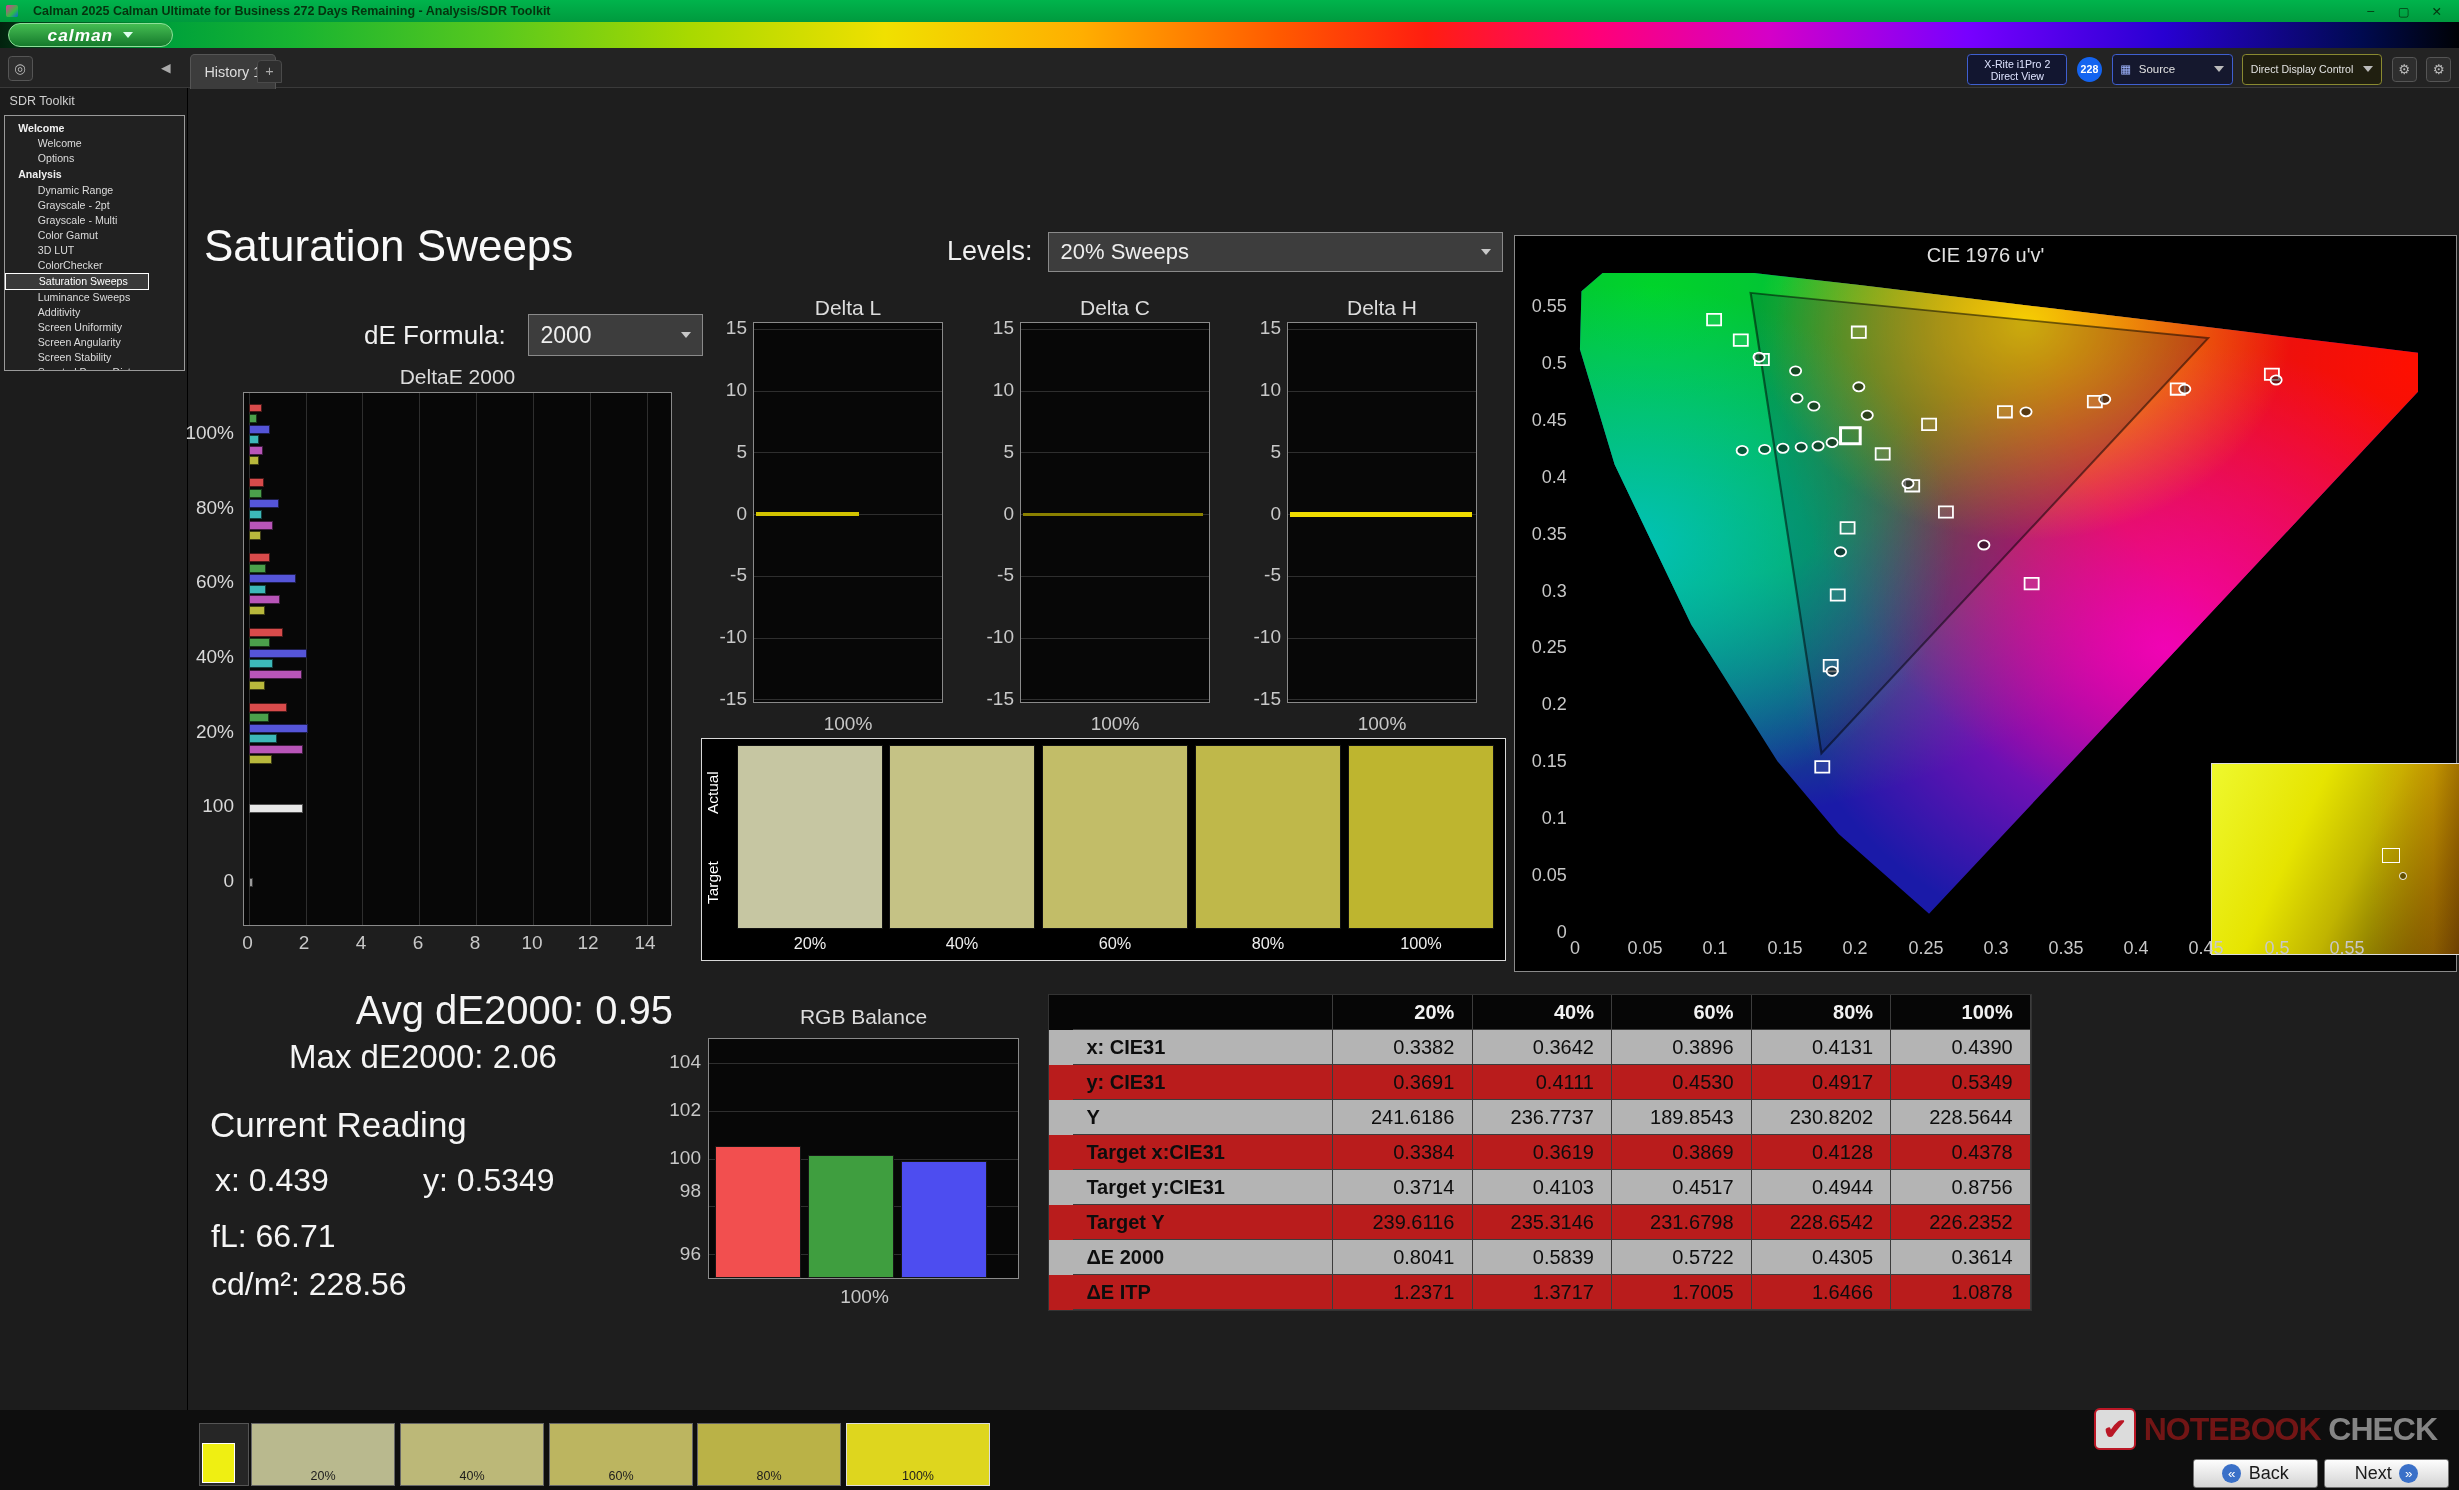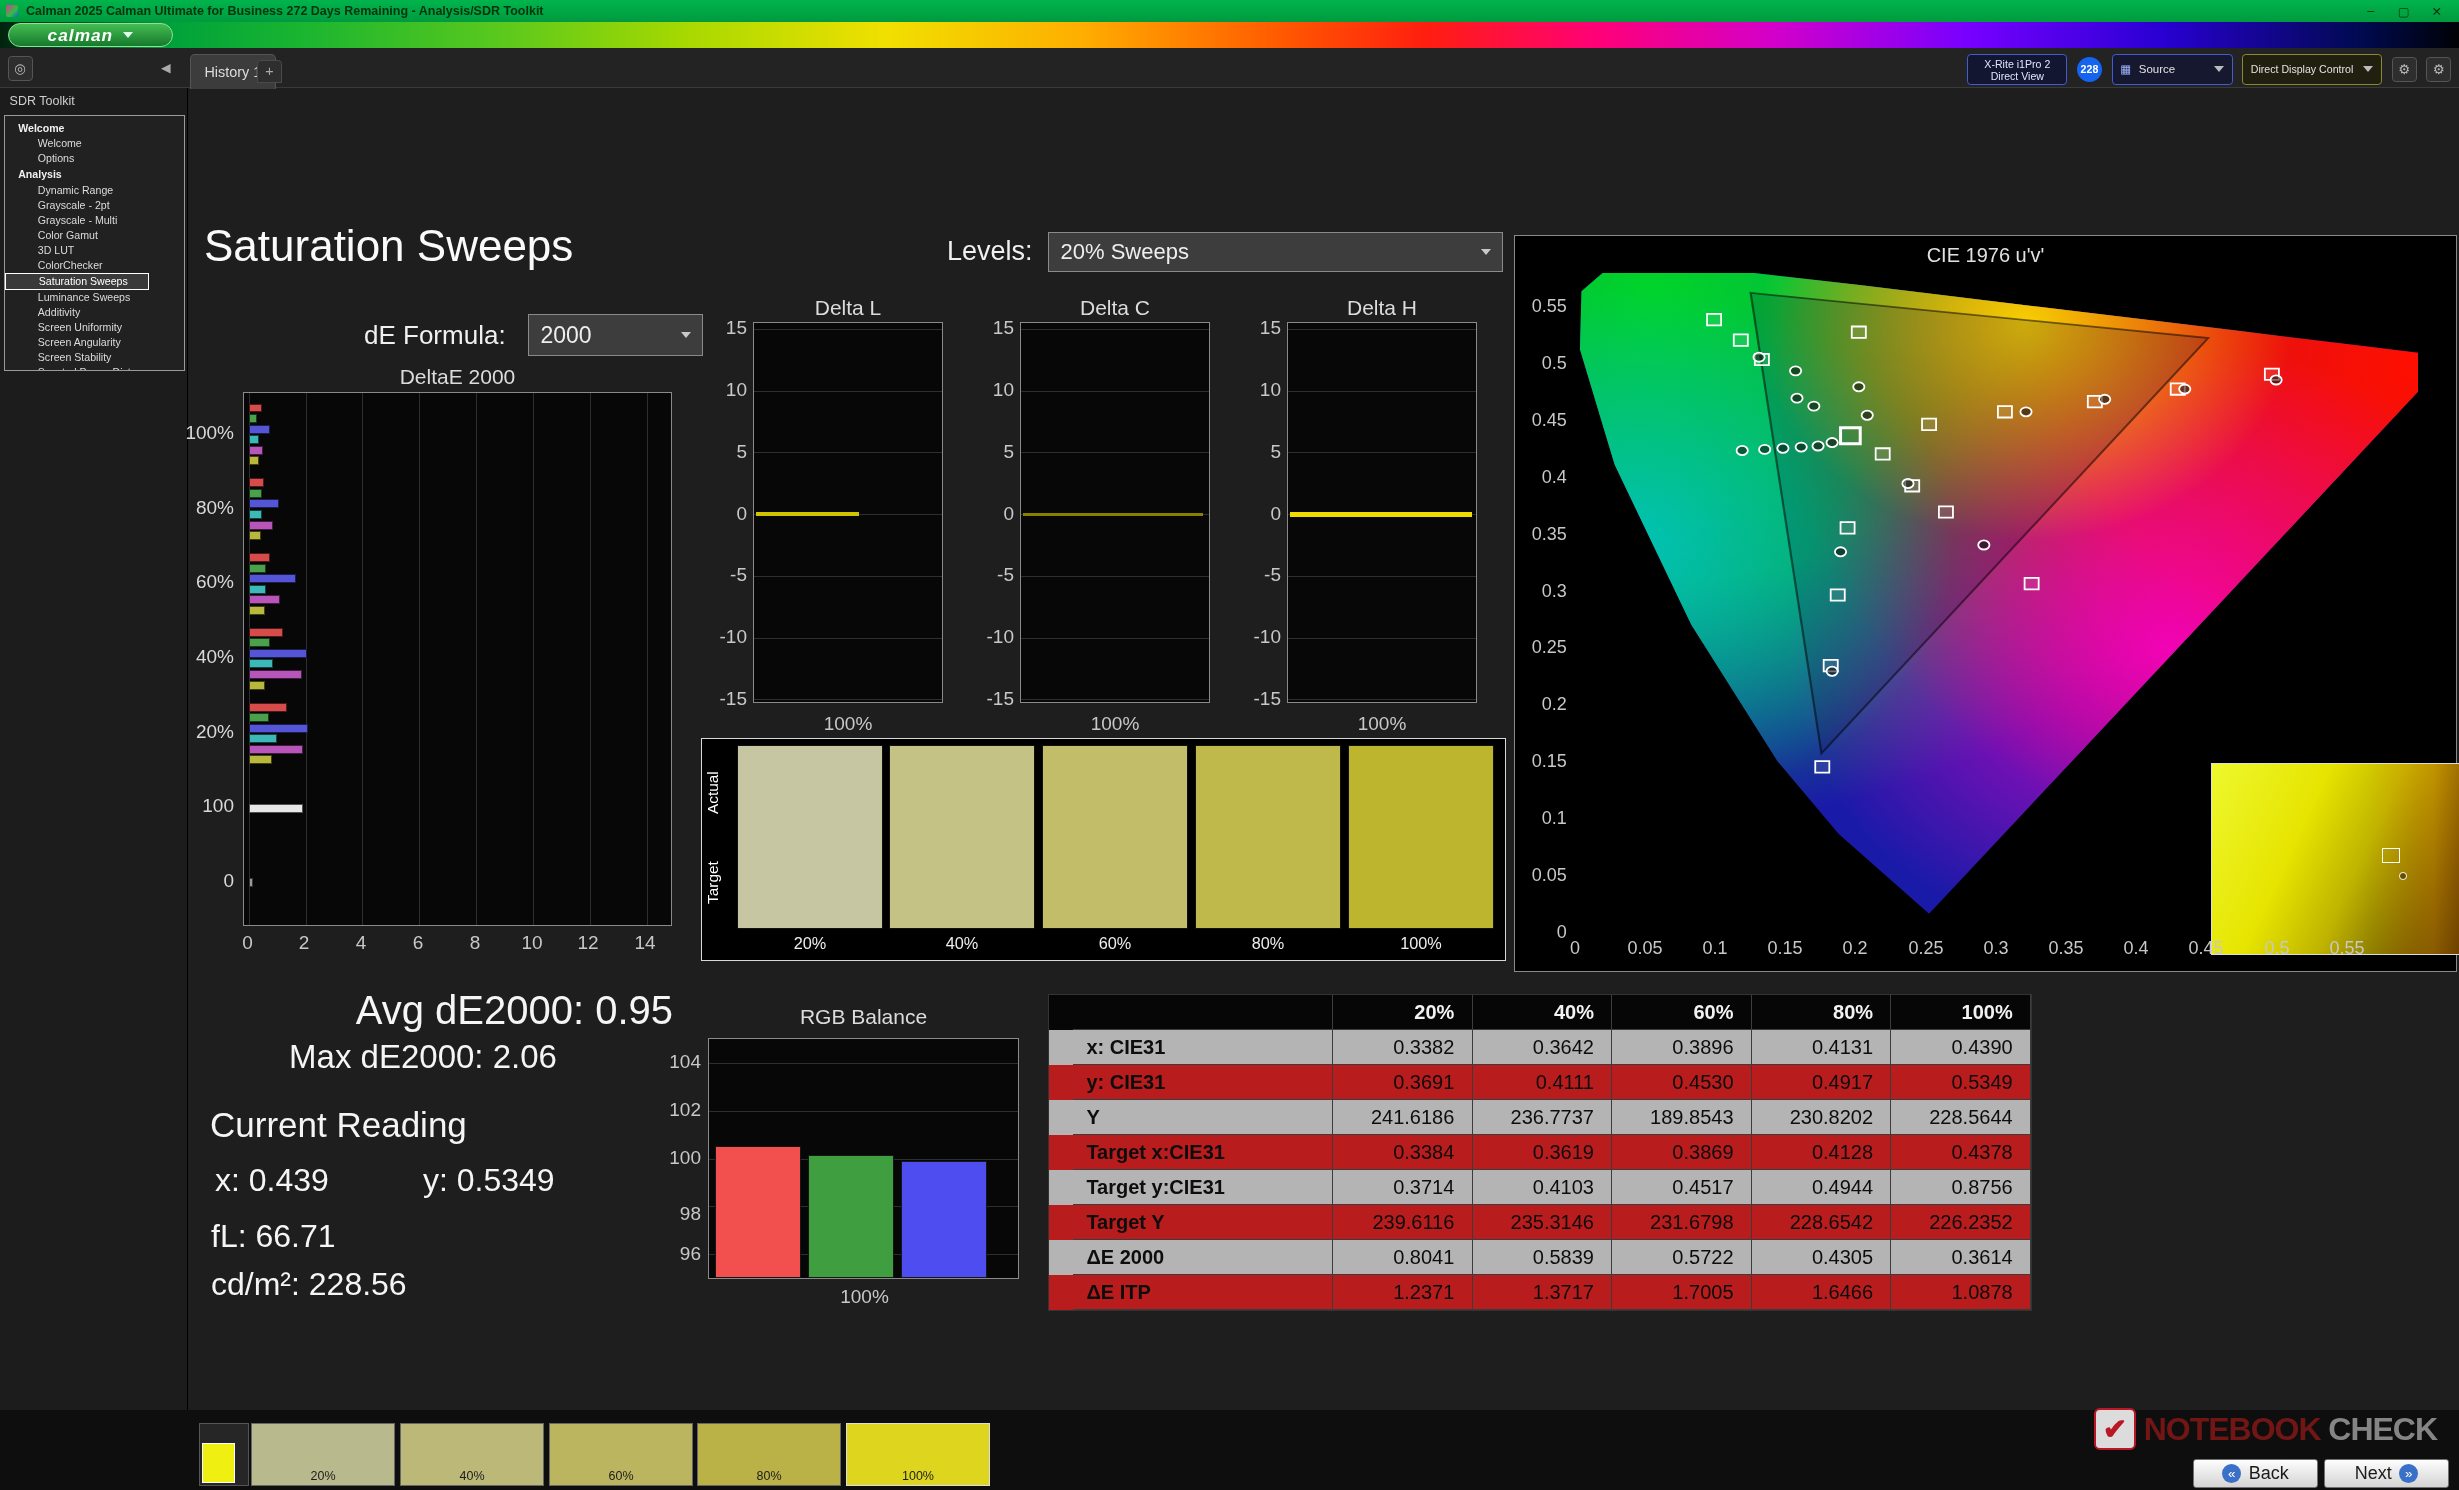--- a/index.html
+++ b/index.html
@@ -3,21 +3,21 @@
 <meta charset="utf-8">
 <style>
   * { box-sizing: border-box; margin: 0; padding: 0; }
   html,body { background:#1e1e1e; }
   body {
     width:2459px; height:1491px; position:relative; overflow:hidden;
     font-family:"Liberation Sans", sans-serif; color:#e8e8e8;
   }
   
   .titlebar { position:absolute; left:0; top:0; width:2459px; height:22px;
-    background:linear-gradient(#00b44c,#009a3e); display:flex; align-items:center; padding:0 5.8px; }
+    background:linear-gradient(#00b44c,#009a3e); display:flex; align-items:center; padding:0 5.8px;gap:7px; }
   .app-icon { width:12.5px; height:12.5px; margin-right:7.7px; border-radius:1.9px;
     background:linear-gradient(135deg,#e82ca0 0%,#30c040 60%,#1060e0 100%); }
   .title-text { font-size:12.5px; color:#05340f; font-weight:bold; }
   .win-btns { margin-left:auto; display:flex; }
   .win-btns span { width:33px; text-align:center; font-size:12.5px; color:#05340f; cursor:default; }
   
   .rainbow { position:absolute; left:0; top:22px; width:2459px; height:26px;
     background:linear-gradient(90deg,#02220e 0%,#00a23a 7%,#18b431 12%,#57c81e 20%,#a8d900 28%,#f0e000 36%,#ffae00 44%,#ff5a00 52%,#ff1e10 58%,#ff0078 65%,#d400c8 72%,#7800ff 80%,#2800d2 88%,#000a50 96%,#000205 100%); }
   .logo-pill { position:absolute; left:7.7px; top:23px; width:165px; height:24px; border-radius:12.5px;
     background:linear-gradient(#45bd52,#157a2c); border:1.9px solid #8fe09a; display:flex; align-items:center;
@@ -473,21 +473,21 @@
     <div class="hgrid" style="top: 167px;"></div>
     <div class="hgrid" style="top: 215px;"></div>
     <div class="" style="position: absolute; bottom: 0px; width: 86px; left: 5.8px; height: 132px; background: rgb(242, 79, 79); border: 1px solid rgb(22, 22, 22);"></div>
     <div class="" style="position: absolute; bottom: 0px; width: 86px; left: 99px; height: 123px; background: rgb(63, 158, 63); border: 1px solid rgb(22, 22, 22);"></div>
     <div class="" style="position: absolute; bottom: 0px; width: 86px; left: 192px; height: 117px; background: rgb(77, 77, 240); border: 1px solid rgb(22, 22, 22);"></div>
   </div>
 <div class="ylab-col" id="rgb-ylabs" style="left:659px;top:1038px;width:42px">
     <div class="ytick" style="top: 13.4px;">104</div>
     <div class="ytick" style="top: 61px;">102</div>
     <div class="ytick" style="top: 109px;">100</div>
-    <div class="ytick" style="top: 165px;">98</div>
+    <div class="ytick" style="top: 142px;">98</div>
     <div class="ytick" style="top: 205px;">96</div>
   </div>
 <div class="xtick" style="left:826px;top:1286px;width:77px">100%</div>
 
 <div class="tbl" id="data-table">
     <div class="tbl-row row-head">
       <div class="tbl-cell lab"></div>
       <div class="tbl-cell val">20%</div>
       <div class="tbl-cell val">40%</div>
       <div class="tbl-cell val">60%</div>

